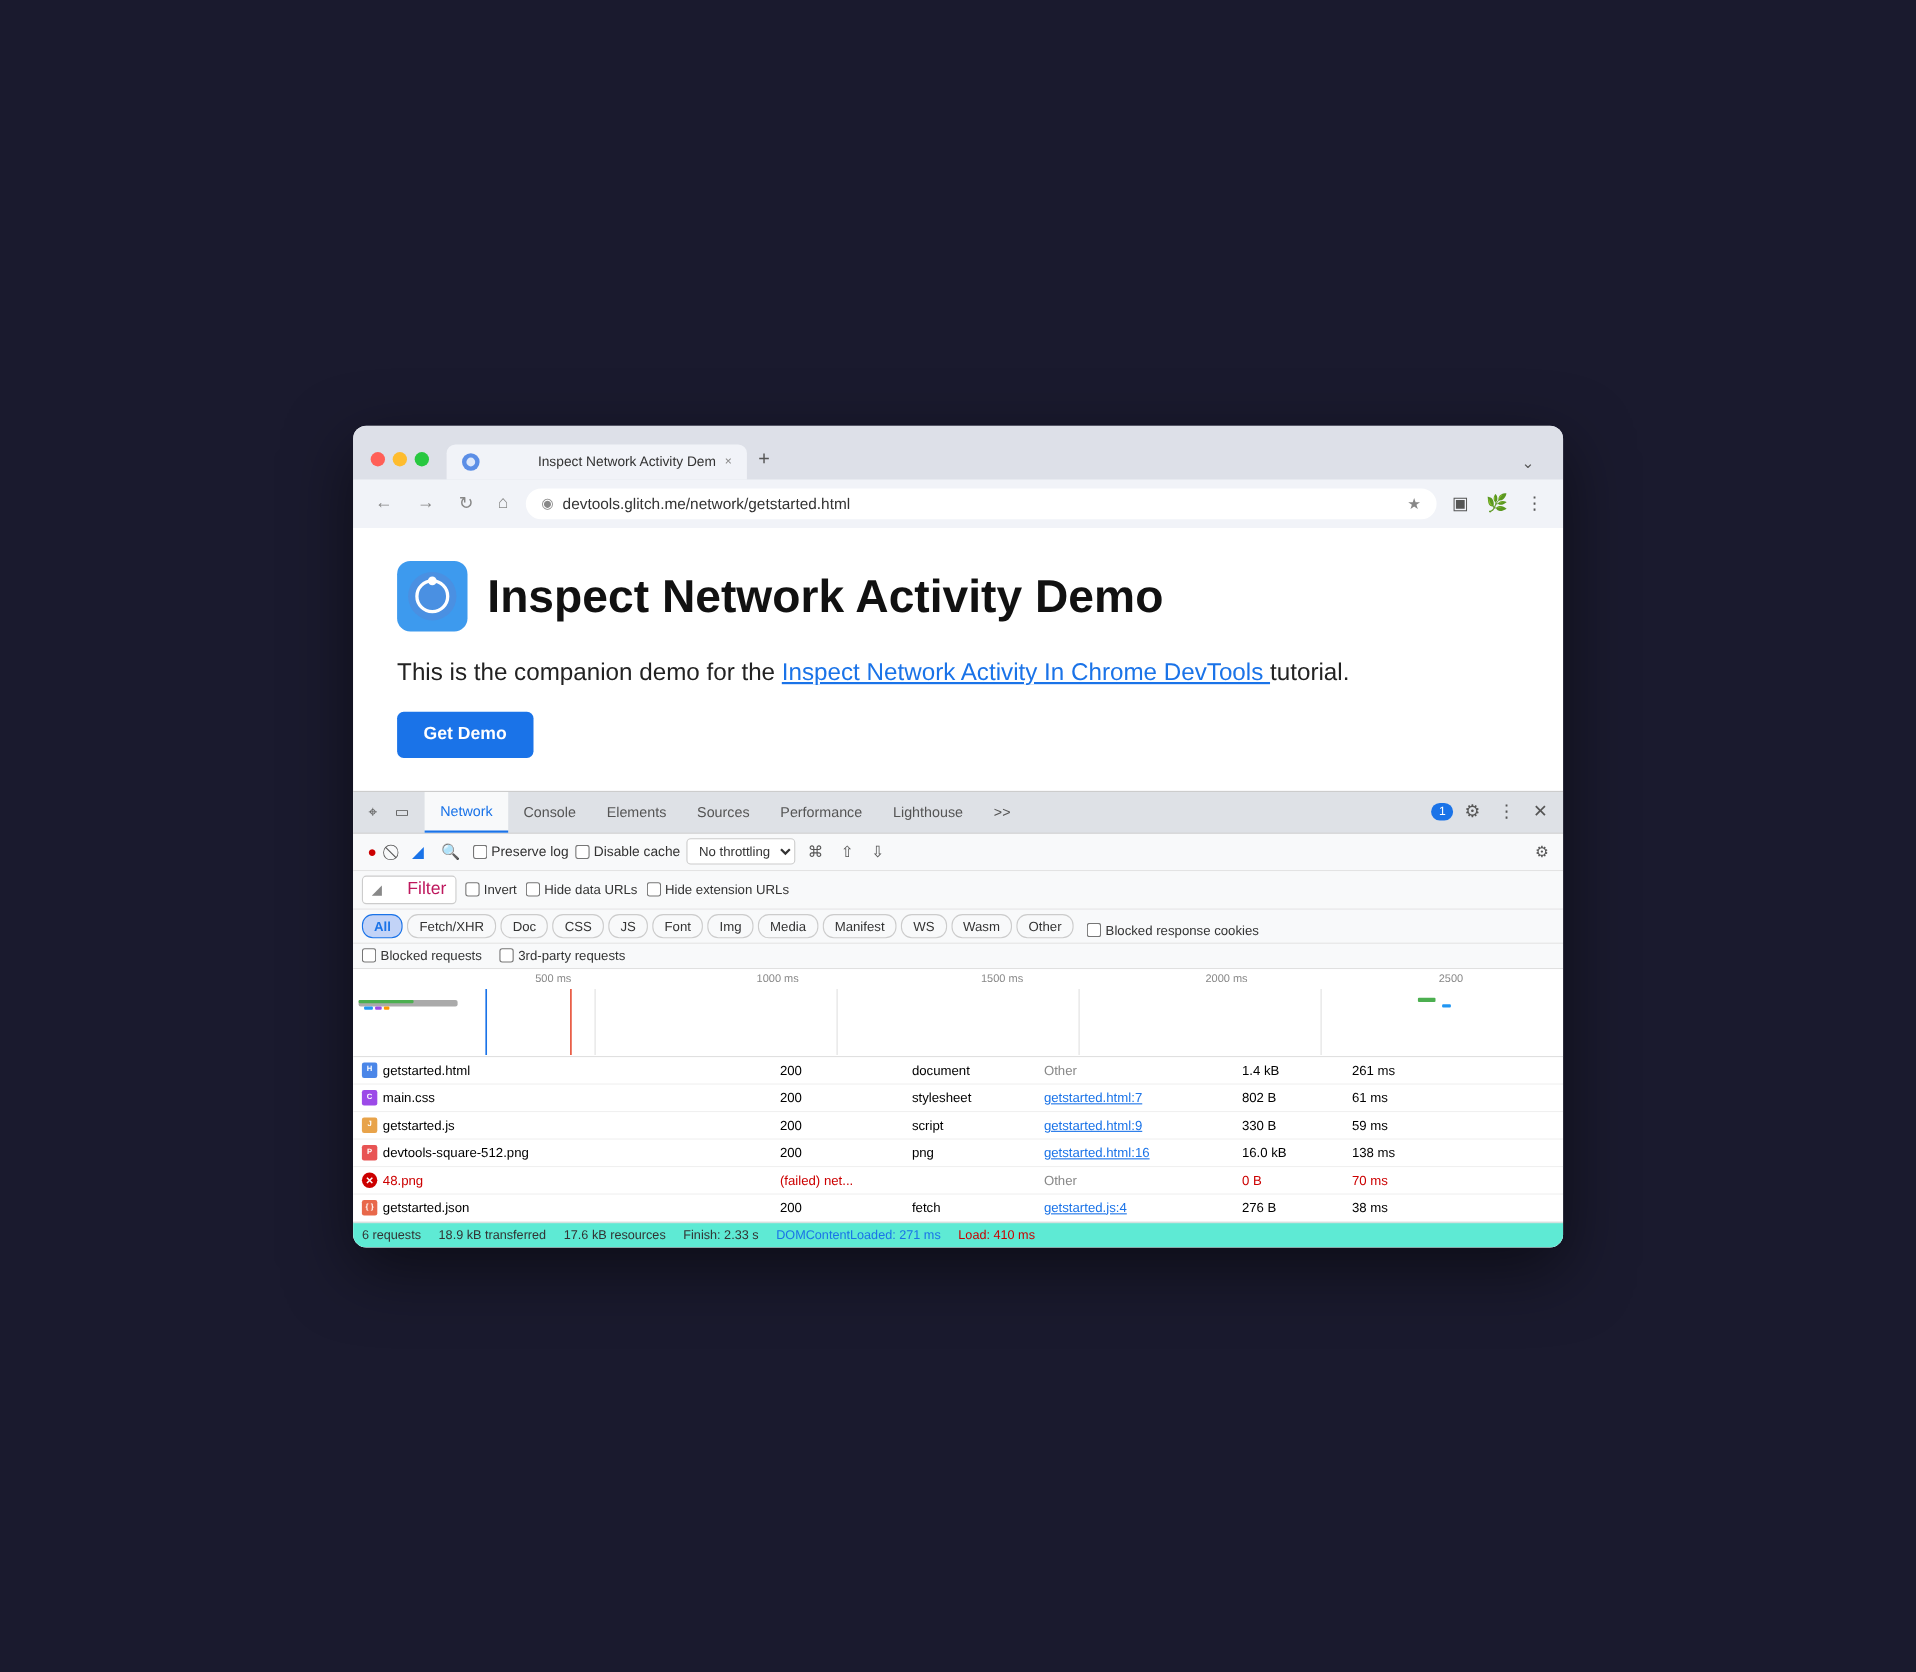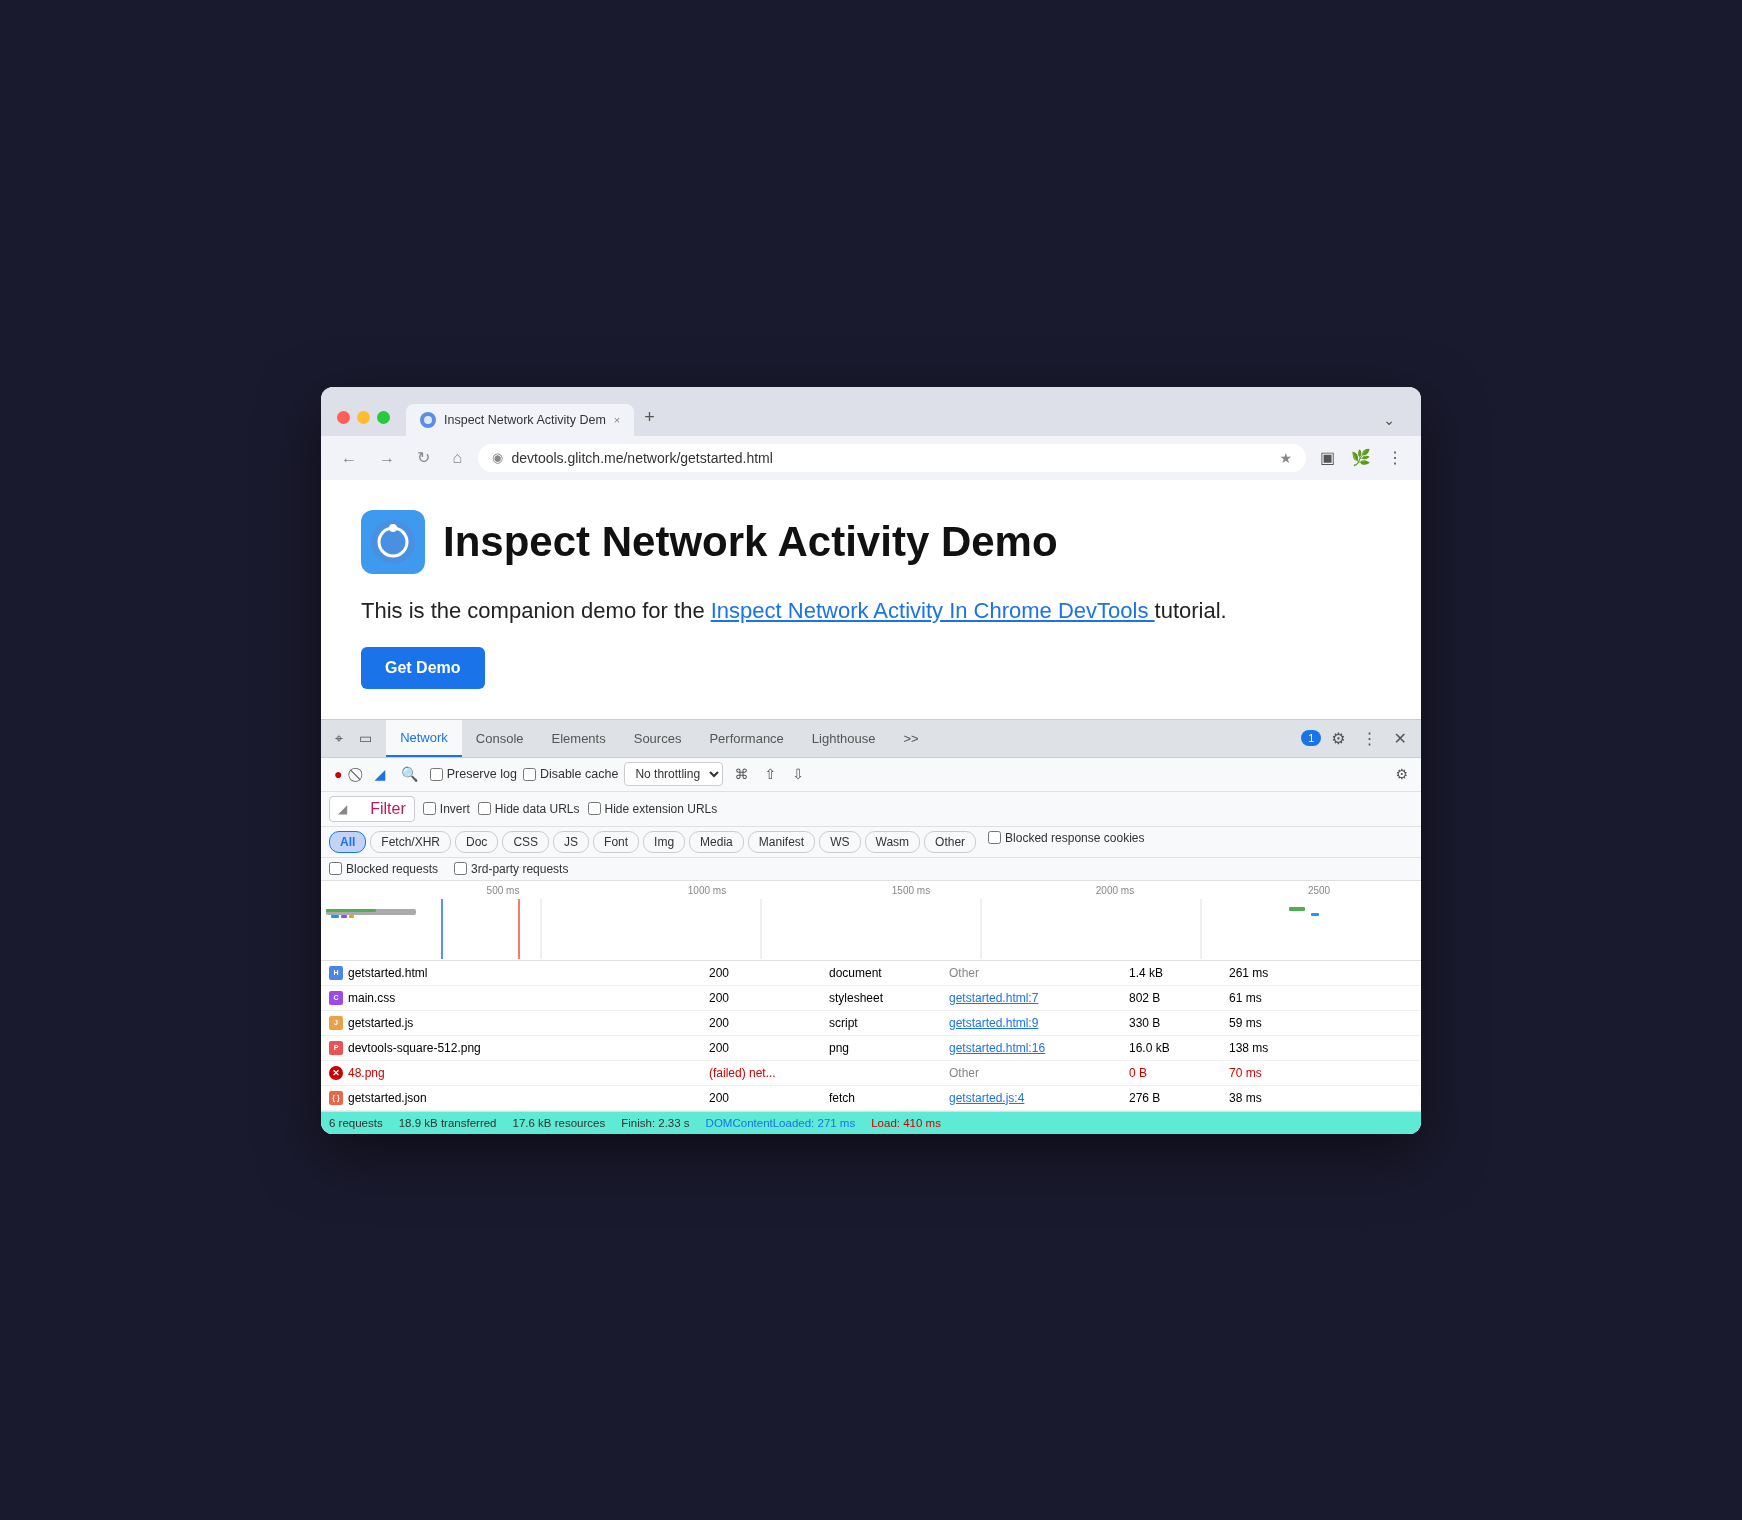--- a/index.html
+++ b/index.html
@@ -51,21 +51,21 @@
       font-size: 13px;
       color: #333;
       min-width: 180px;
     }
     .tab-favicon {
       width: 16px; height: 16px;
       background: #5b8ee6;
       border-radius: 50%;
       display: flex; align-items: center; justify-content: center;
     }
-    .tab-title { flex: 1; white-space: nowrap; overflow: hidden; text-overflow: ellipsis; font-size: 12.5px; }
+    .tab-title { flex: 1; white-space: nowrap; overflow: hidden; text-overflow: ellipsis; font-size: 12.5px; margin-left: 45px; }
     .tab-close { color: #888; font-size: 11px; cursor: pointer; }
     .tab-new { color: #555; font-size: 18px; padding: 8px 10px; cursor: pointer; }
     .tab-chevron { margin-left: auto; color: #555; font-size: 14px; padding: 8px 10px; }
     
     .nav-bar {
       background: #f1f3f8;
       padding: 8px 14px;
       display: flex;
       align-items: center;
       gap: 10px;
@@ -192,21 +192,21 @@
     }
     .filter-input {
       display: flex; align-items: center; gap: 4px;
       border: 1px solid #ccc; border-radius: 4px;
       padding: 3px 8px; background: white; font-size: 12px; color: #888;
     }
     .filter-checkbox { display: flex; align-items: center; gap: 4px; font-size: 12px; color: #333; }
     
     .type-filter-bar {
       display: flex;
-      align-items: flex-start;
+      align-items: flex-end;
       padding: 4px 8px;
       border-bottom: 1px solid #e0e0e0;
       gap: 4px;
       background: #f8f9fa;
     }
     .type-btn {
       padding: 3px 10px; border-radius: 10px; font-size: 12px;
       cursor: pointer; border: 1px solid #ccc; background: #f8f9fa; color: #333;
     }
     .type-btn.active { background: #c2d3f7; border-color: #1a73e8; color: #1a73e8; font-weight: 600; }

